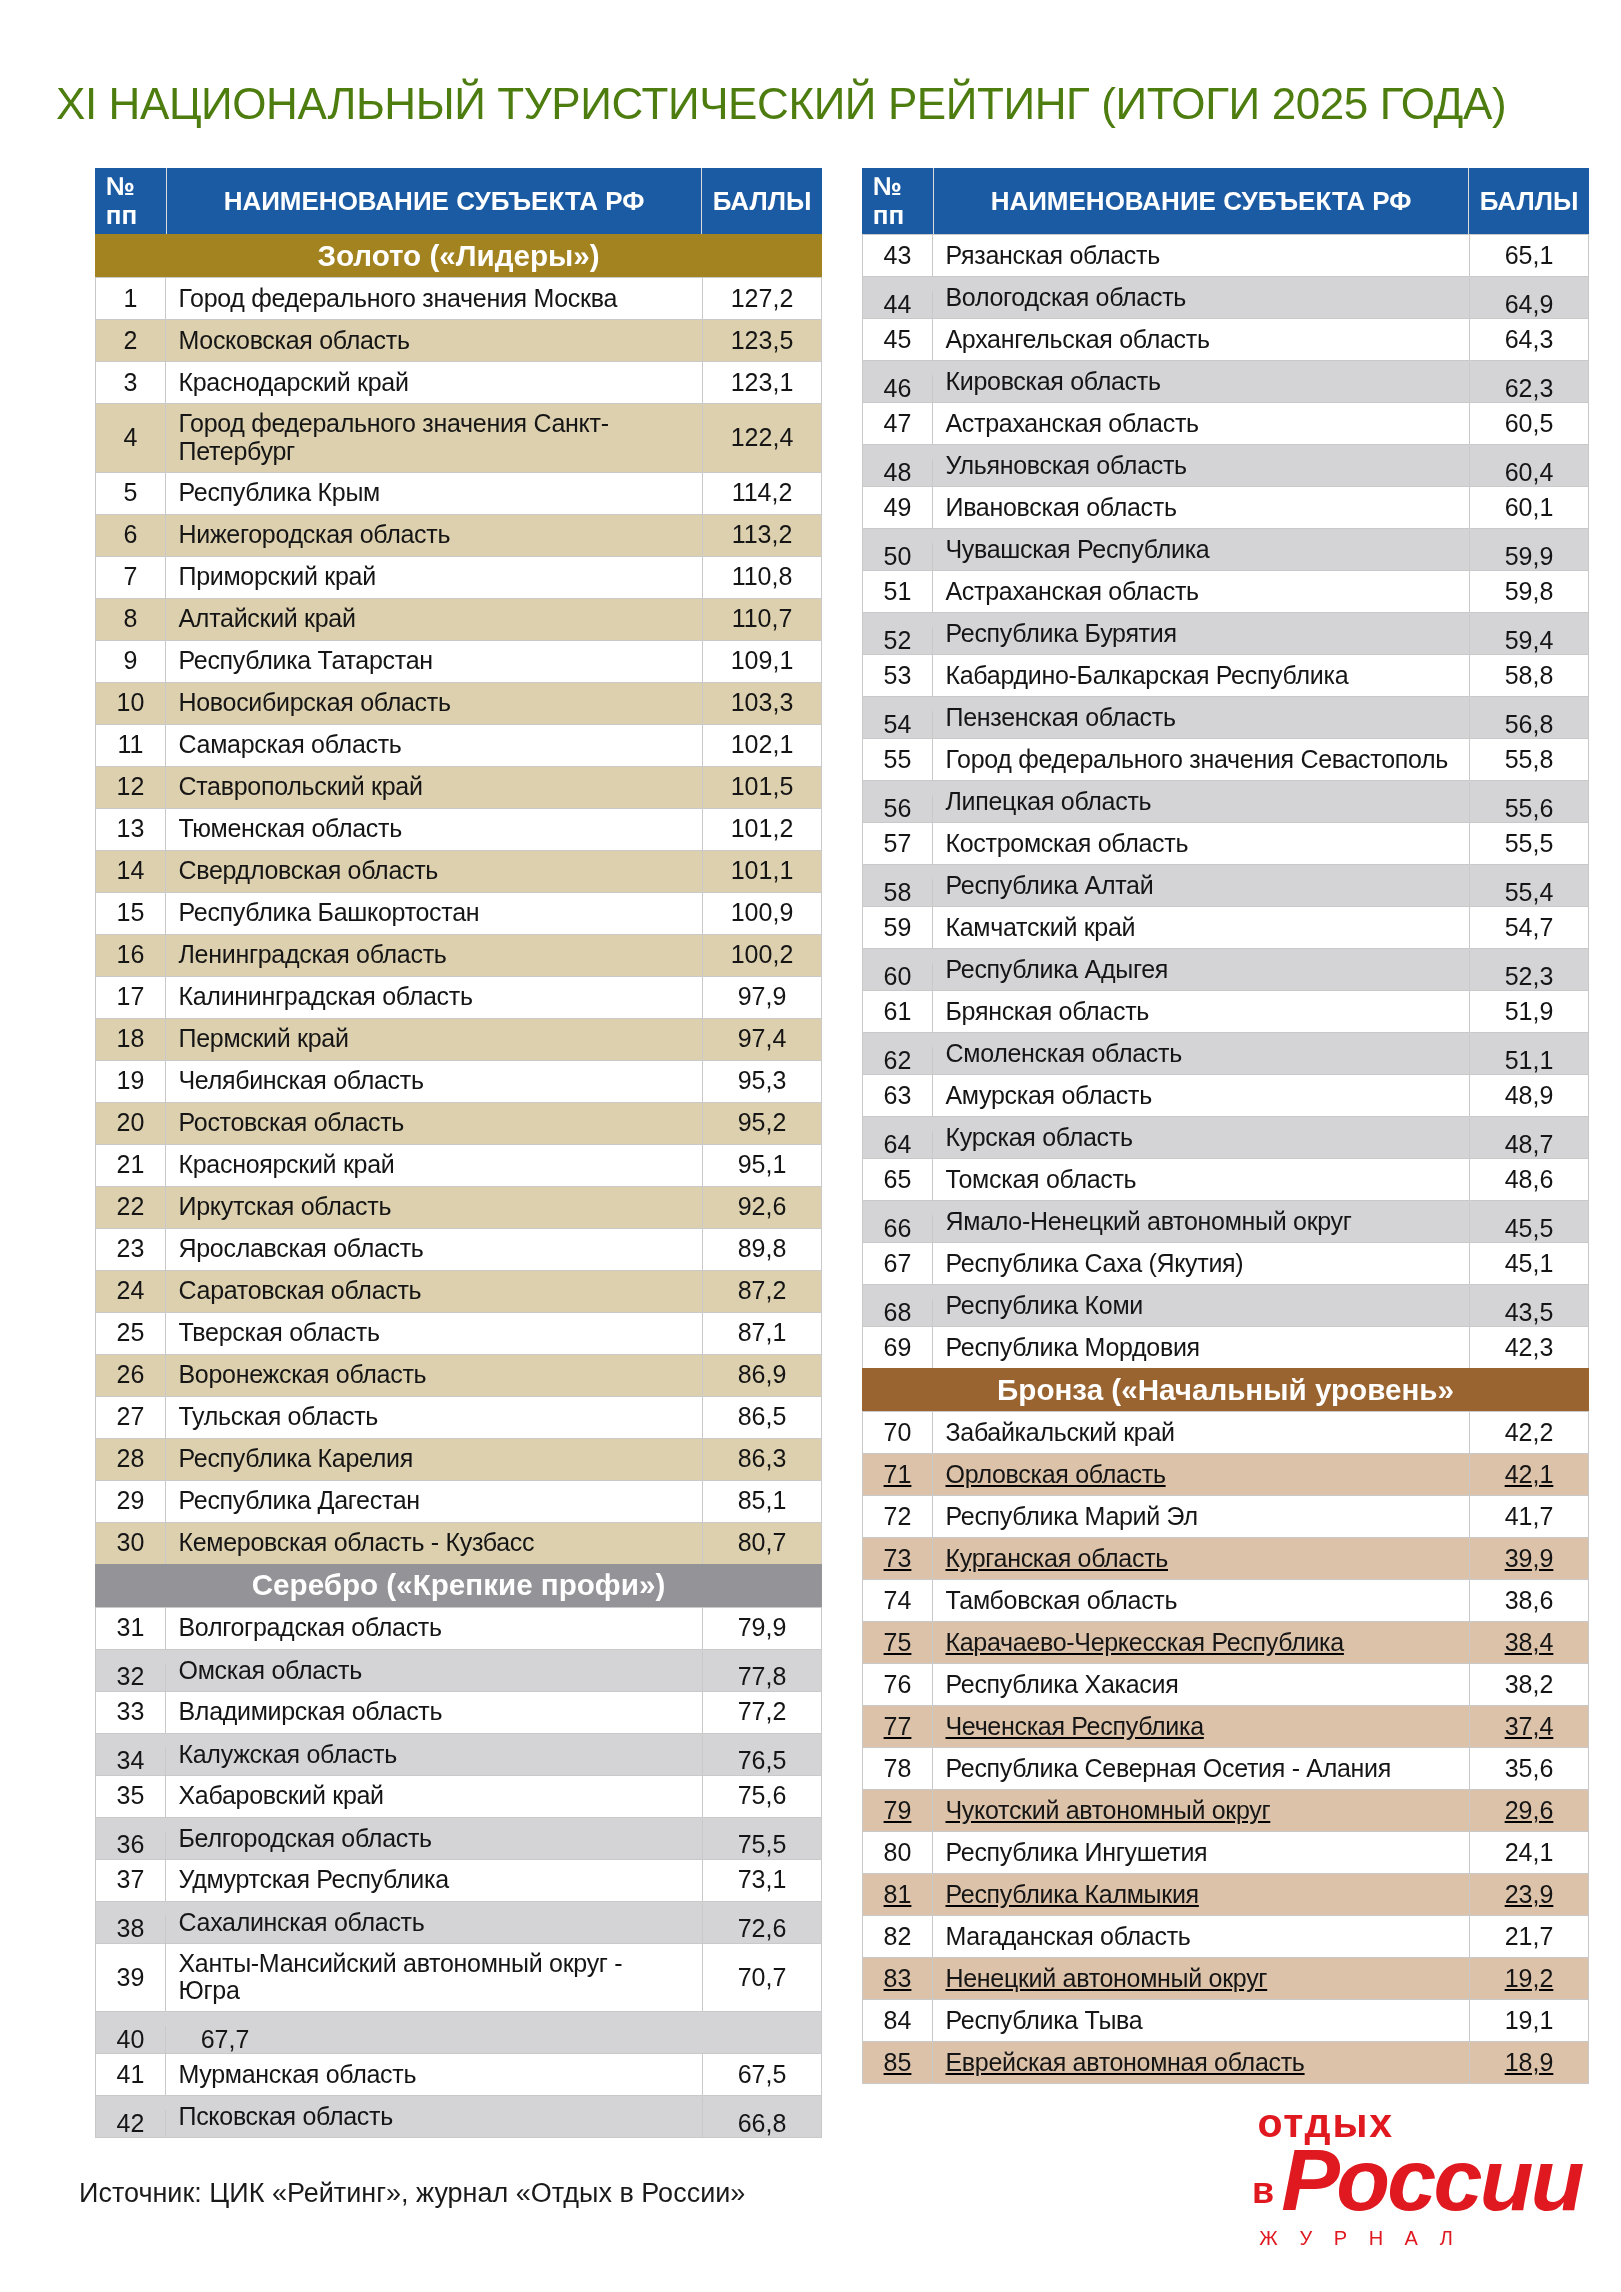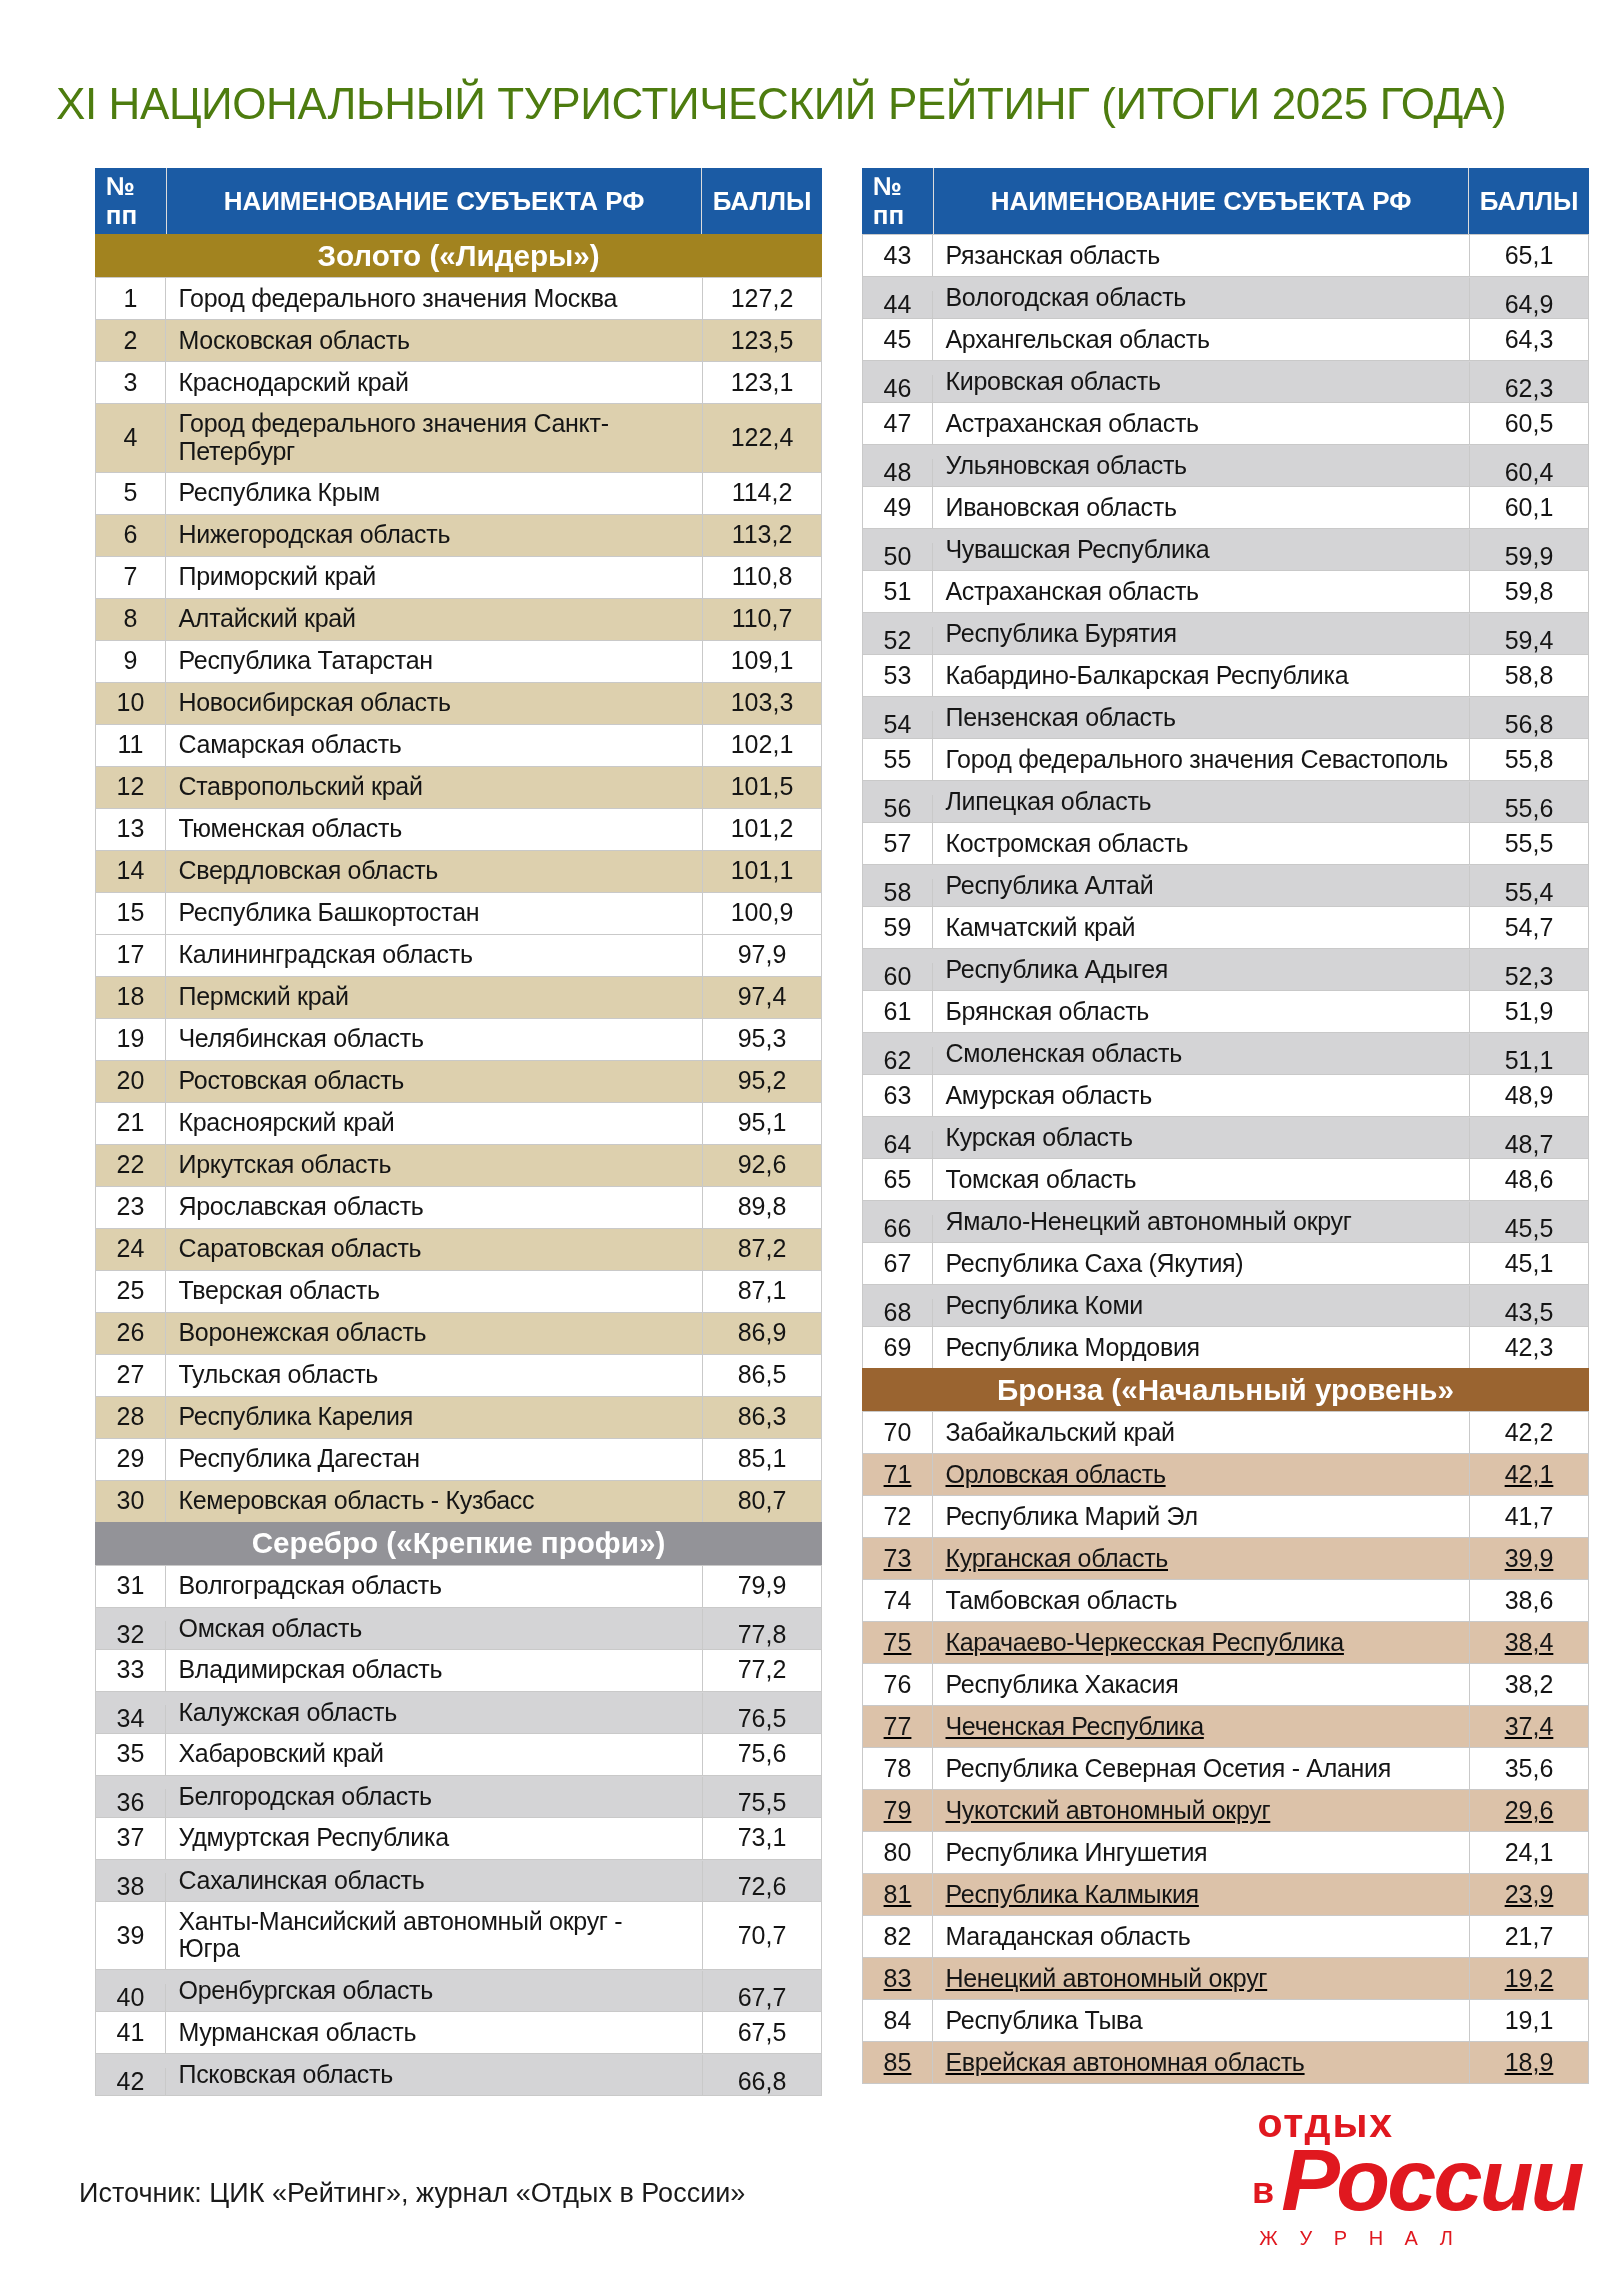--- a/index.html
+++ b/index.html
@@ -124,20 +124,25 @@
         <div class="row shade-gold">
           <div class="cell num">14</div>
           <div class="cell name">Свердловская область</div>
           <div class="cell score">101,1</div>
         </div>
         <div class="row">
           <div class="cell num">15</div>
           <div class="cell name">Республика Башкортостан</div>
           <div class="cell score">100,9</div>
         </div>
+        <div class="row shade-gold">
+          <div class="cell num">16</div>
+          <div class="cell name">Ленинградская область</div>
+          <div class="cell score">100,2</div>
+        </div>
         <div class="row">
           <div class="cell num">17</div>
           <div class="cell name">Калининградская область</div>
           <div class="cell score">97,9</div>
         </div>
         <div class="row shade-gold">
           <div class="cell num">18</div>
           <div class="cell name">Пермский край</div>
           <div class="cell score">97,4</div>
         </div>
@@ -242,21 +247,20 @@
           <div class="cell name">Сахалинская область</div>
           <div class="cell score">72,6</div>
         </div>
         <div class="row">
           <div class="cell num">39</div>
           <div class="cell name">Ханты-Мансийский автономный округ - Югра</div>
           <div class="cell score">70,7</div>
         </div>
         <div class="row shade-silver">
           <div class="cell num">40</div>
-          <div class="cell name">Оренбургская область</div>
           <div class="cell score">67,7</div>
         </div>
         <div class="row">
           <div class="cell num">41</div>
           <div class="cell name">Мурманская область</div>
           <div class="cell score">67,5</div>
         </div>
         <div class="row shade-silver">
           <div class="cell num">42</div>
           <div class="cell name">Псковская область</div>

